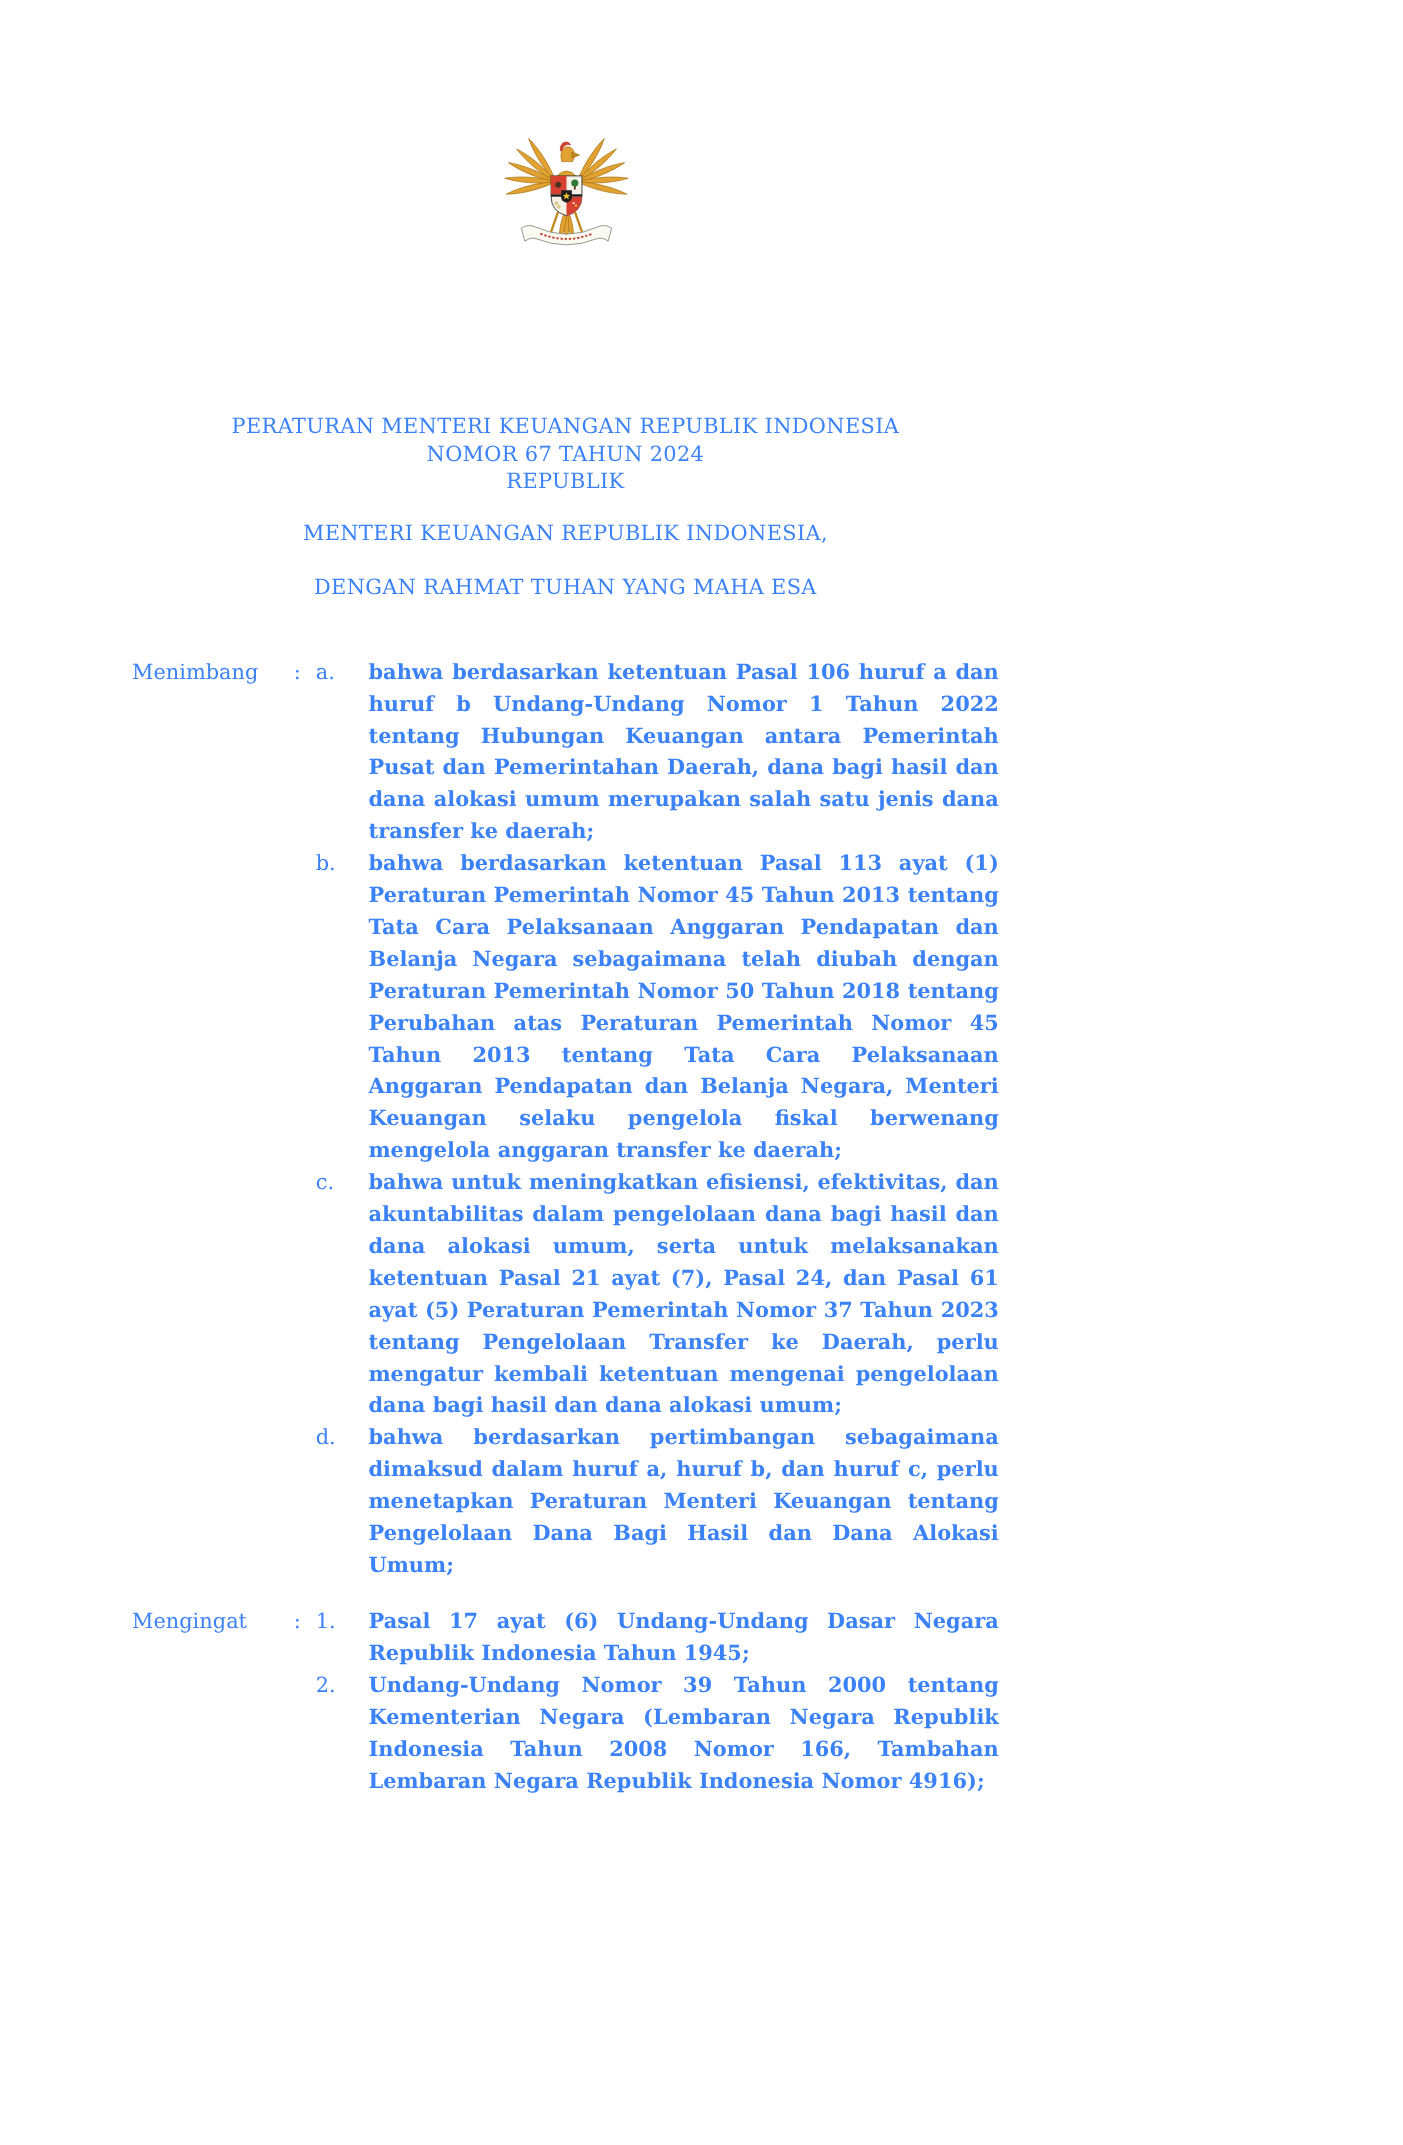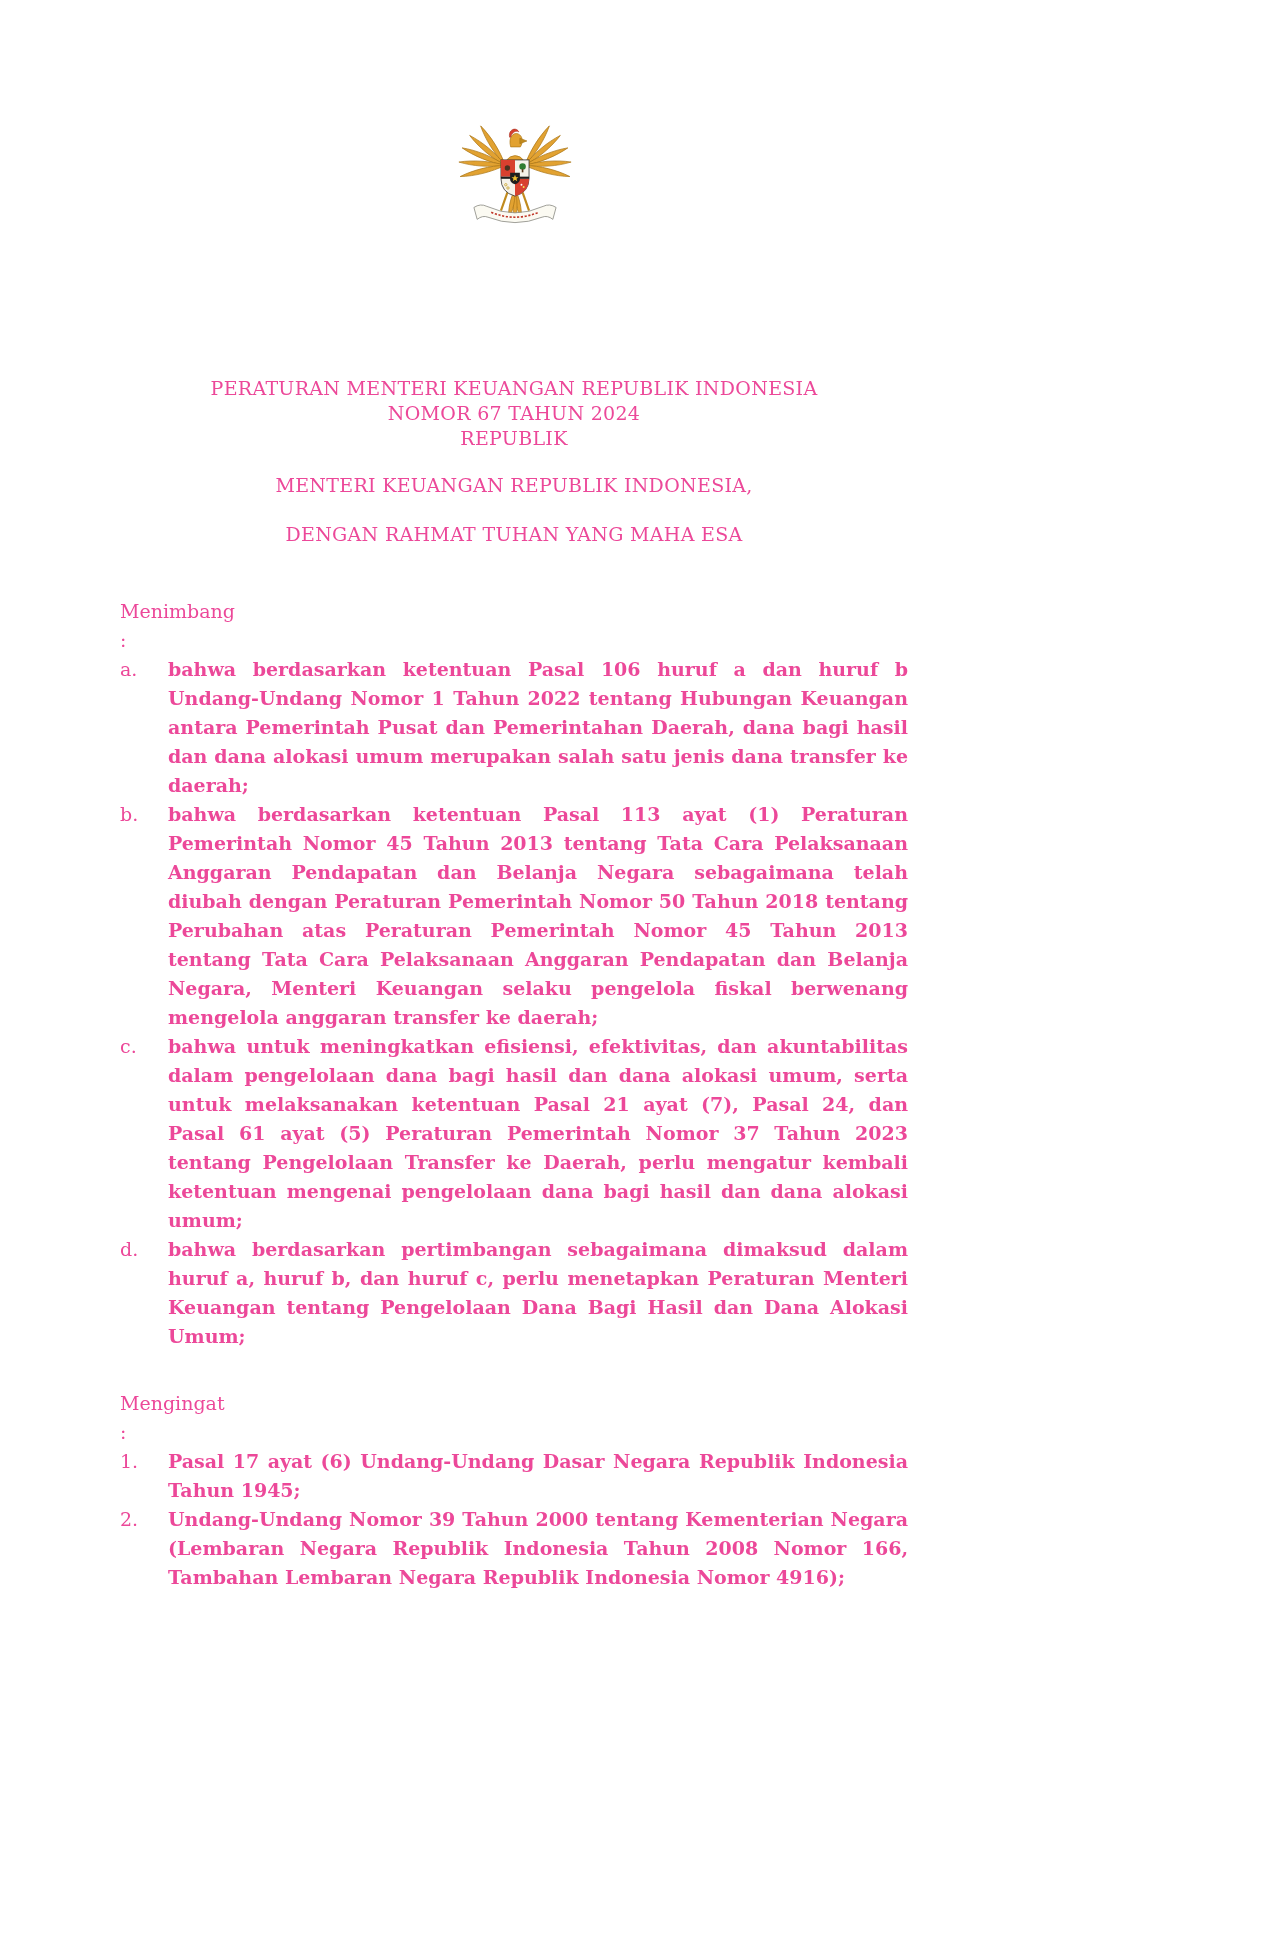--- a/index.html
+++ b/index.html
@@ -3,21 +3,21 @@
 <meta charset="utf-8">
 <style>
   * { margin:0; padding:0; box-sizing:border-box; }
   html,body { background:#ffffff; }
   .page {
     position:relative;
     width:1054px;
     height:1950px;
     background:#ffffff;
     font-family:"DejaVu Serif","Liberation Serif",serif;
-    color:#ec4899;
+    color:#3b82f6;
     font-size:19px;
     overflow:hidden;
   }
   .emblem {
     position:absolute;
     left:450px;
     top:108px;
     width:130px;
   }
   .content {
@@ -30,24 +30,23 @@
     text-align:center;
     line-height:25px;
     letter-spacing:0.3px;
   }
   .center-line { text-align:center; line-height:25px; letter-spacing:0.3px; }
   .invocation { margin-top:24px; }
   .authority  { margin-top:22px; }
   .clause {
     display:flex;
     line-height:29px;
-    flex-direction:column;
   }
   .clause.menimbang { margin-top:50px; }
-  .clause.mengingat { margin-top:38px; }
+  .clause.mengingat { margin-top:22px; }
   .clause-label { width:147px; flex:none; }
   .clause-colon { width:20px; flex:none; }
   .clause-items { flex:1; }
   .clause-item  { display:flex; }
   .item-marker  { width:48px; flex:none; }
   .item-text    { flex:1; text-align:justify; text-justify:inter-word;font-weight:bold; }
 </style>
 </head>
 <body>
 

